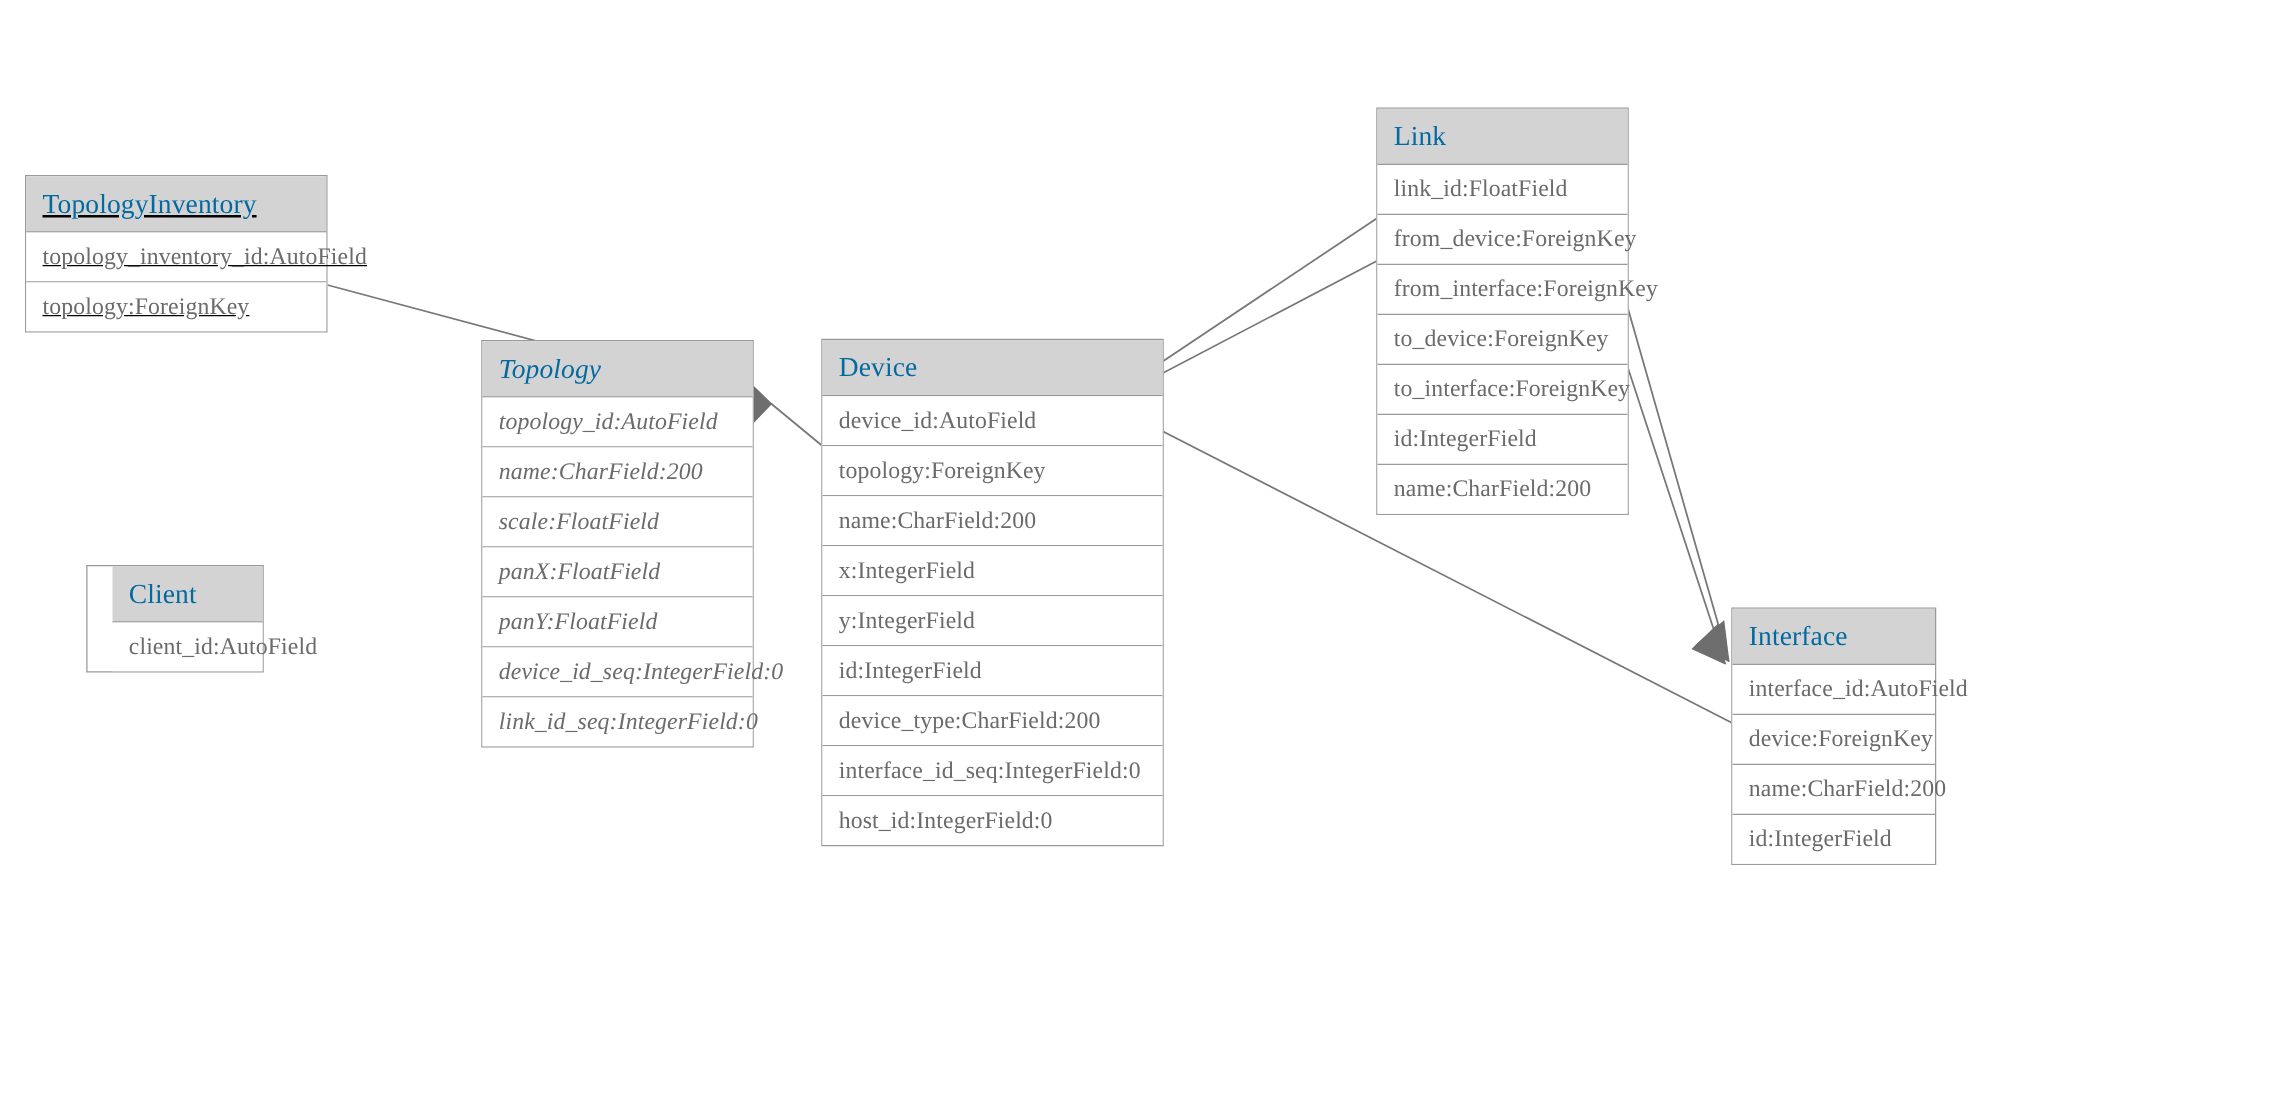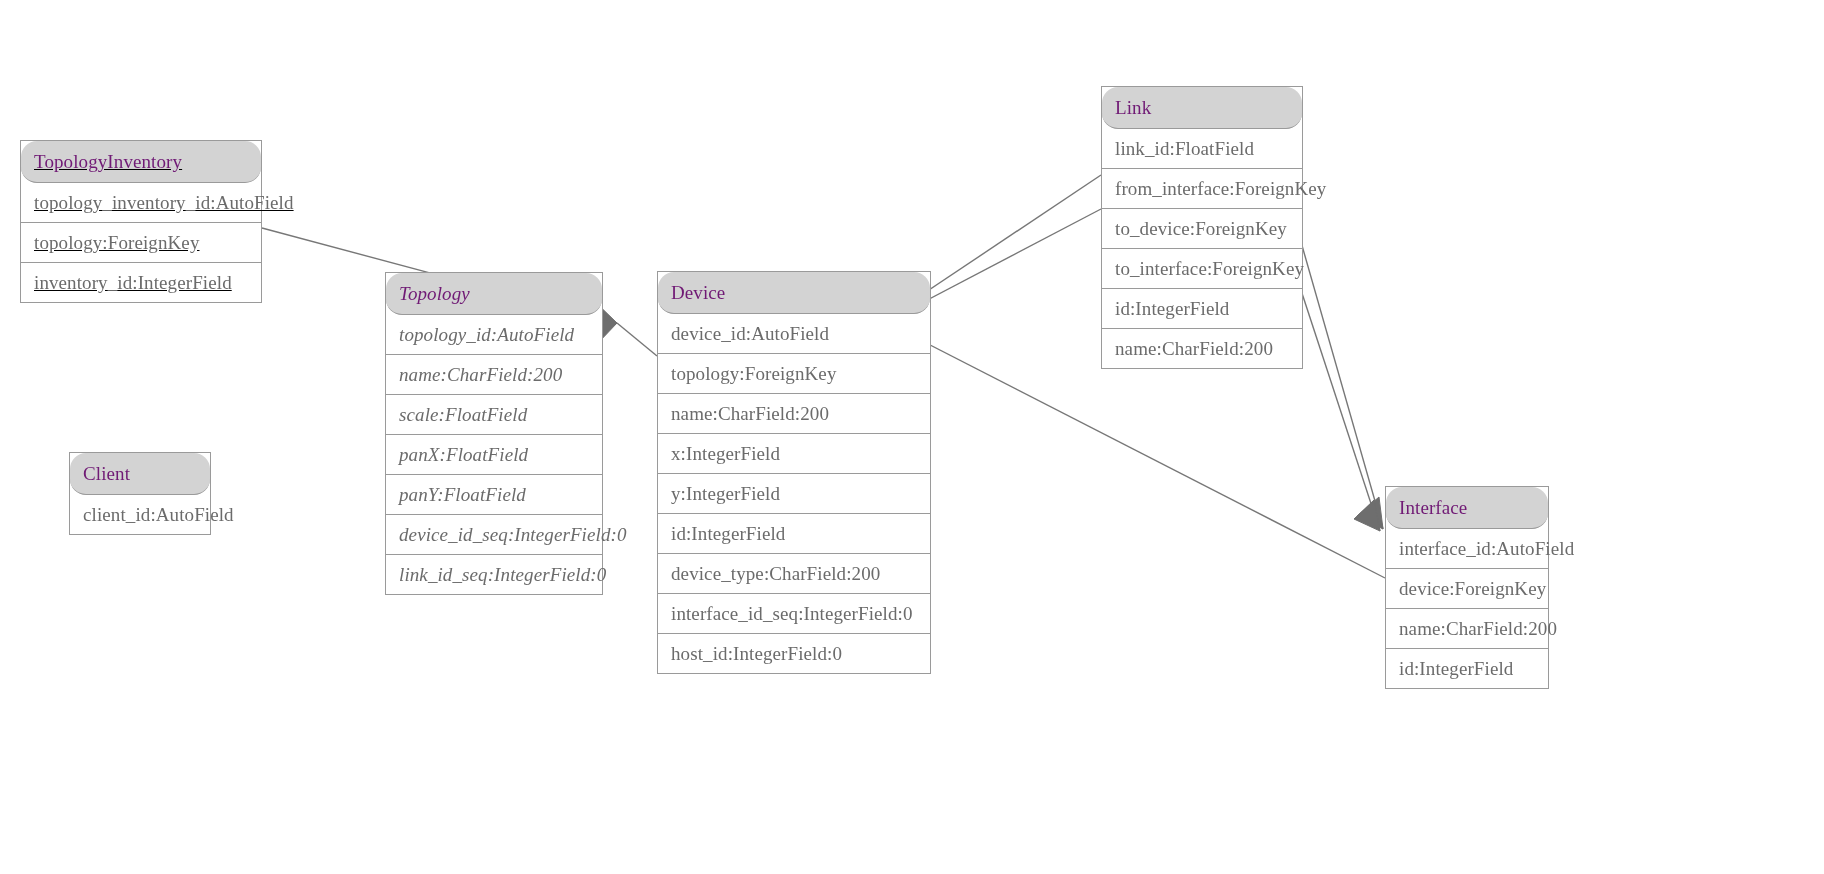--- a/index.html
+++ b/index.html
@@ -35,27 +35,26 @@
     position: absolute;
     z-index: 2;
     box-sizing: border-box;
     border: 1px solid #9a9a9a;
     background: #ffffff;
   }
   .entity-title {
     box-sizing: border-box;
     background: #d3d3d3;
     border-bottom: 1px solid #9a9a9a;
-    color: #701a75;
-    font-size: 19px;
+    color: #0369a1;
+    font-size: 22px;
     line-height: 1;
     padding: 11px 12px 11px 13px;
     white-space: nowrap;
     letter-spacing: 0.1px;
-    border-radius: 16px;
   }
   .entity-field {
     box-sizing: border-box;
     border-bottom: 1px solid #9a9a9a;
     color: #6b6b6b;
     font-size: 19px;
     line-height: 1;
     padding: 10px 12px 10px 13px;
     white-space: nowrap;
     background: #ffffff;
@@ -87,51 +86,51 @@
         <path d="M 1385,578 L 893,326" stroke="#777777" stroke-width="1.4" fill="none"></path>
         <path d="M 893,326 L 927,329 L 918,351 Z" fill="#6e6e6e" stroke="#6e6e6e" stroke-width="1"></path>
       </g>
   </svg>
 
   <div id="entities">
       <div class="entity" style="left: 20px; top: 140px; width: 242px; text-decoration: underline;">
         <div class="entity-title">TopologyInventory</div>
         <div class="entity-field">topology_inventory_id:AutoField</div>
         <div class="entity-field">topology:ForeignKey</div>
-        <div class="entity-field">inventory_id:IntegerField</div>
       </div>
       <div class="entity" style="left: 385px; top: 272px; width: 218px; font-style: italic;">
         <div class="entity-title">Topology</div>
         <div class="entity-field">topology_id:AutoField</div>
         <div class="entity-field">name:CharField:200</div>
         <div class="entity-field">scale:FloatField</div>
         <div class="entity-field">panX:FloatField</div>
         <div class="entity-field">panY:FloatField</div>
         <div class="entity-field">device_id_seq:IntegerField:0</div>
         <div class="entity-field">link_id_seq:IntegerField:0</div>
       </div>
-      <div class="entity" style="left: 69px; top: 452px; width: 142px;">
+      <div class="entity" style="left: 69px; top: 452px; width: 142px; padding-left: 20px;">
         <div class="entity-title">Client</div>
         <div class="entity-field">client_id:AutoField</div>
       </div>
       <div class="entity" style="left: 657px; top: 271px; width: 274px;">
         <div class="entity-title">Device</div>
         <div class="entity-field">device_id:AutoField</div>
         <div class="entity-field">topology:ForeignKey</div>
         <div class="entity-field">name:CharField:200</div>
         <div class="entity-field">x:IntegerField</div>
         <div class="entity-field">y:IntegerField</div>
         <div class="entity-field">id:IntegerField</div>
         <div class="entity-field">device_type:CharField:200</div>
         <div class="entity-field">interface_id_seq:IntegerField:0</div>
         <div class="entity-field">host_id:IntegerField:0</div>
       </div>
       <div class="entity" style="left: 1101px; top: 86px; width: 202px;">
         <div class="entity-title">Link</div>
         <div class="entity-field">link_id:FloatField</div>
+        <div class="entity-field">from_device:ForeignKey</div>
         <div class="entity-field">from_interface:ForeignKey</div>
         <div class="entity-field">to_device:ForeignKey</div>
         <div class="entity-field">to_interface:ForeignKey</div>
         <div class="entity-field">id:IntegerField</div>
         <div class="entity-field">name:CharField:200</div>
       </div>
       <div class="entity" style="left: 1385px; top: 486px; width: 164px;">
         <div class="entity-title">Interface</div>
         <div class="entity-field">interface_id:AutoField</div>
         <div class="entity-field">device:ForeignKey</div>

